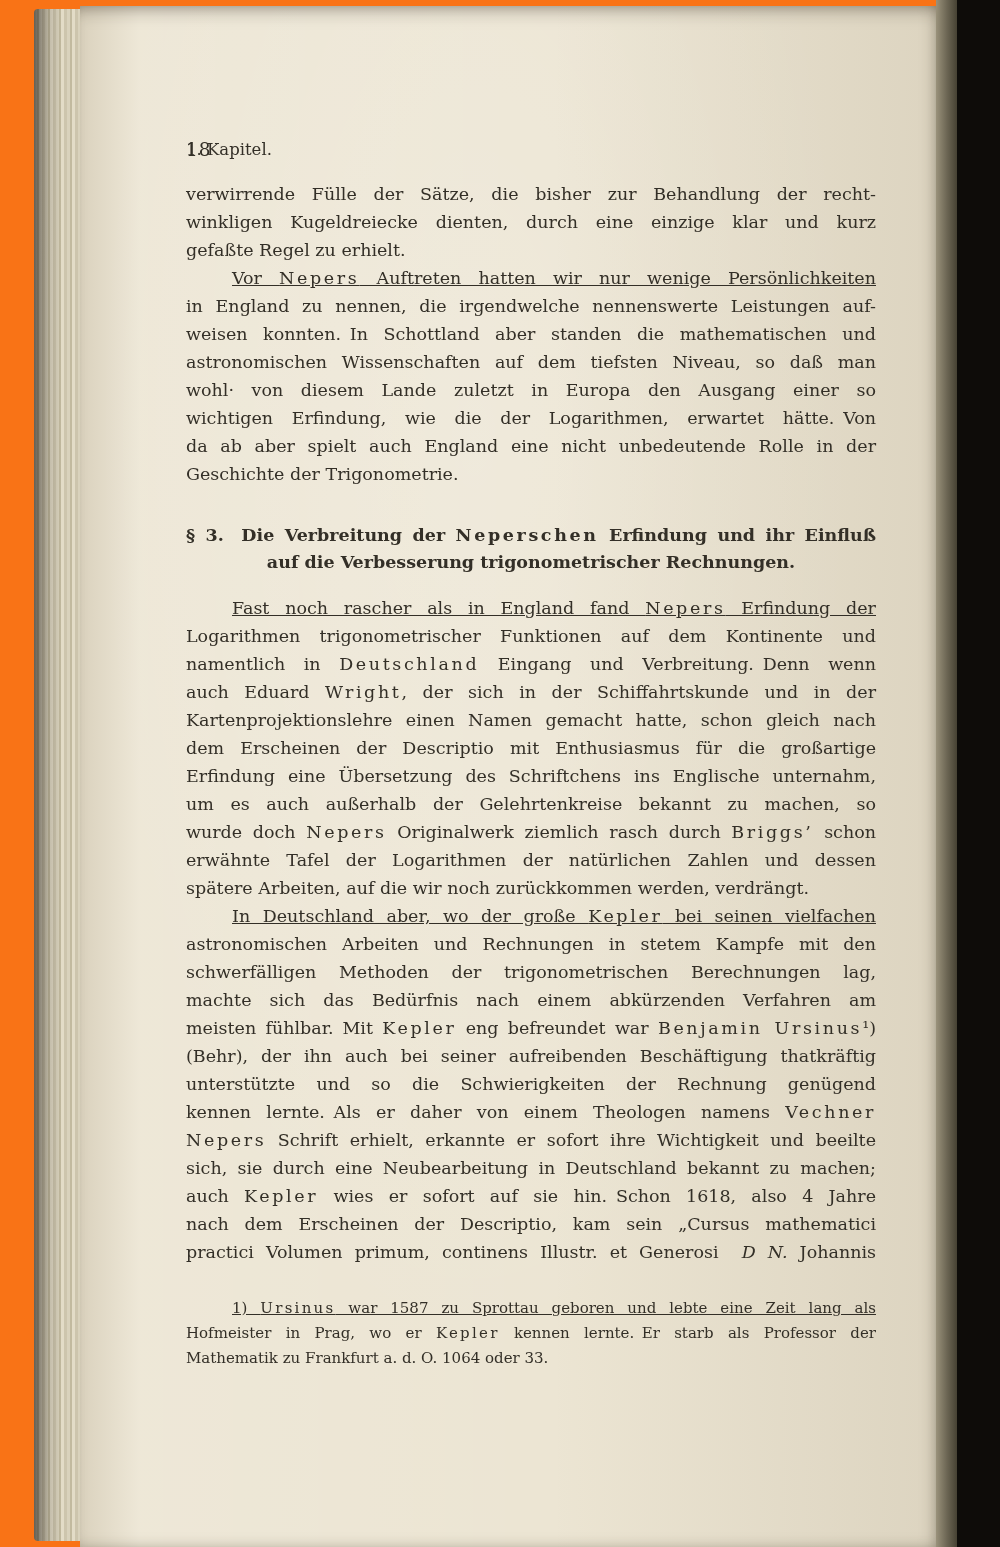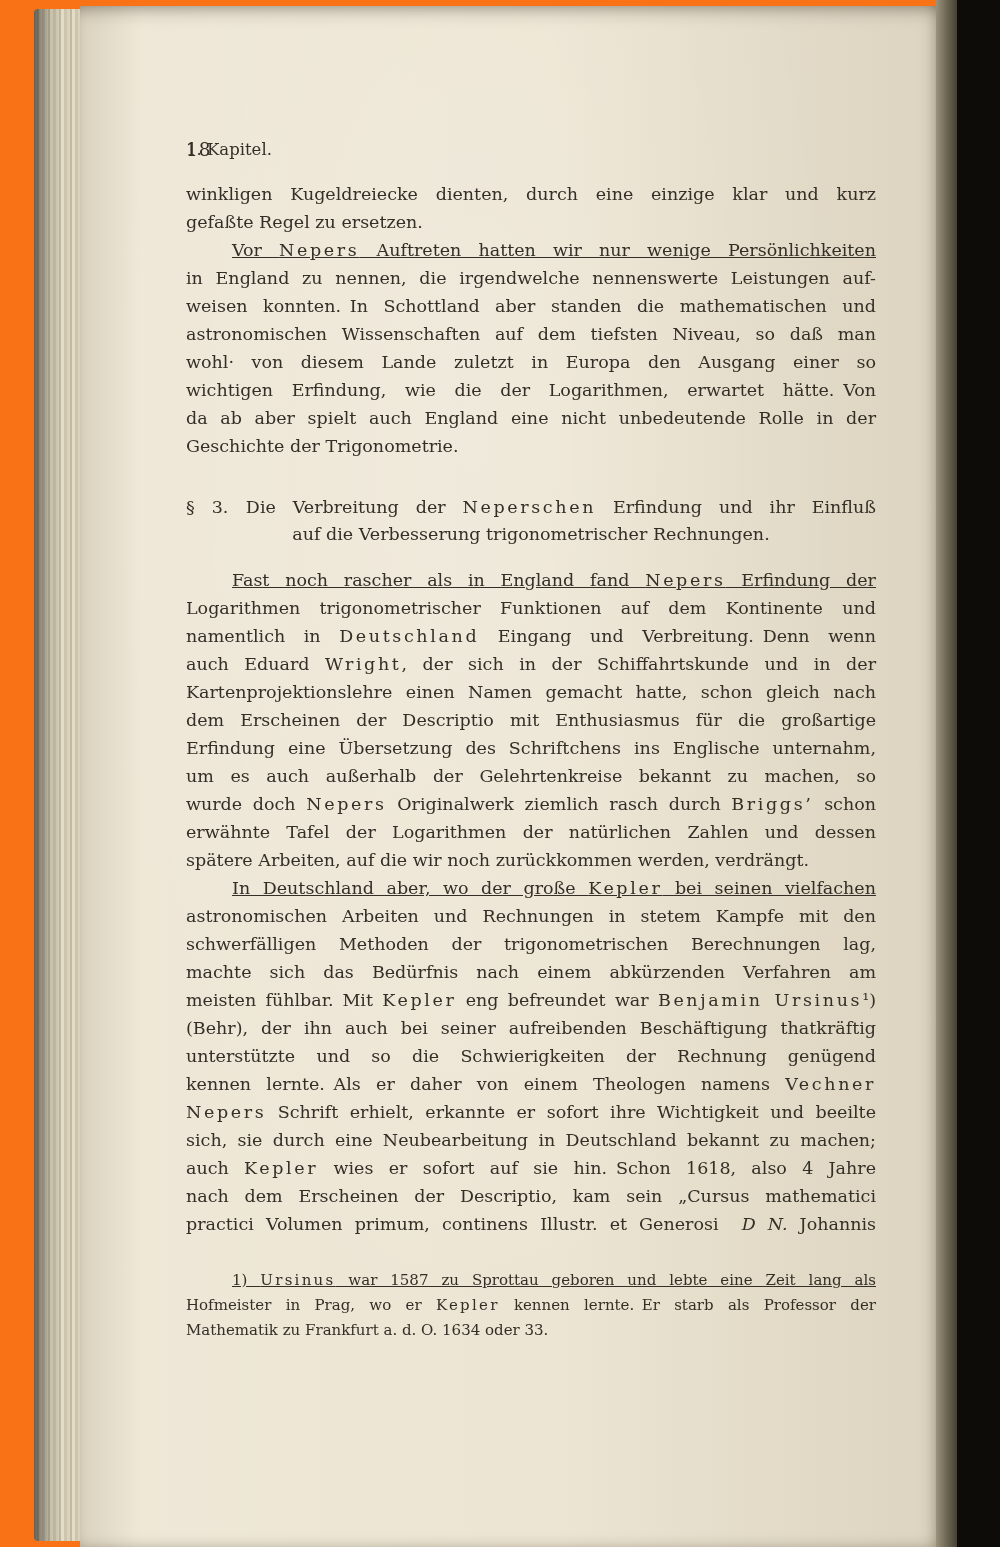--- a/index.html
+++ b/index.html
@@ -51,21 +51,21 @@
   .pagenum{
     position:absolute;left:0;top:0;font-size:18.5px;letter-spacing:1px;
   }
   .runhead{
     position:absolute;left:0;right:0;text-align:left;font-size:16.5px;
   }
   #blocks{margin-top:16px;}
   .block{margin:0;}
   .paragraph{font-size:17.5px;line-height:28px;}
   .heading{
-    font-weight:normal;font-size:17.5px;line-height:27px;
+    font-weight:bold;font-size:17.5px;line-height:27px;
     margin:34px 0 18px 0;
   }
   .footnote{font-size:15px;line-height:25px;margin-top:30px;}
   .line{
     text-align:justify;
     text-align-last:justify;
     text-justify:inter-word;
   }
   .line.final{text-align-last:left;}
   .line.center{text-align-last:center;}
@@ -80,22 +80,23 @@
   <div class="edge-stack"></div>
   <div class="right-band"></div>
   <div class="page">
     <div class="text-col">
       <div class="header-row">
         <span class="pagenum">18</span>
         <span class="runhead">1. Kapitel.</span>
       </div>
       <div id="blocks">
           <div class="block paragraph">
+            <div class="line"><span>verwirrende Fülle der Sätze, die bisher zur Behandlung der recht-</span></div>
             <div class="line"><span>winkligen Kugeldreiecke dienten, durch eine einzige klar und kurz</span></div>
-            <div class="line final"><span>gefaßte Regel zu ersetzen.</span></div>
+            <div class="line final"><span>gefaßte Regel zu erhielt.</span></div>
           </div>
           <div class="block paragraph">
             <div class="line indent"><span>Vor </span><span class="sperr">Nepers</span><span> Auftreten hatten wir nur wenige Persönlichkeiten</span></div>
             <div class="line"><span>in England zu nennen, die irgendwelche nennenswerte Leistungen auf-</span></div>
             <div class="line"><span>weisen konnten. In Schottland aber standen die mathematischen und</span></div>
             <div class="line"><span>astronomischen Wissenschaften auf dem tiefsten Niveau, so daß man</span></div>
             <div class="line"><span>wohl· von diesem Lande zuletzt in Europa den Ausgang einer so</span></div>
             <div class="line"><span>wichtigen Erfindung, wie die der Logarithmen, erwartet hätte. Von</span></div>
             <div class="line"><span>da ab aber spielt auch England eine nicht unbedeutende Rolle in der</span></div>
             <div class="line final"><span>Geschichte der Trigonometrie.</span></div>
@@ -128,18 +129,18 @@
             <div class="line"><span>kennen lernte. Als er daher von einem Theologen namens </span><span class="sperr">Vechner</span></div>
             <div class="line"><span class="sperr">Nepers</span><span> Schrift erhielt, erkannte er sofort ihre Wichtigkeit und beeilte</span></div>
             <div class="line"><span>sich, sie durch eine Neubearbeitung in Deutschland bekannt zu machen;</span></div>
             <div class="line"><span>auch </span><span class="sperr">Kepler</span><span> wies er sofort auf sie hin. Schon 1618, also 4 Jahre</span></div>
             <div class="line"><span>nach dem Erscheinen der Descriptio, kam sein „Cursus mathematici</span></div>
             <div class="line"><span>practici Volumen primum, continens Illustr. et Generosi </span><span class="ital">D N.</span><span> Johannis</span></div>
           </div>
           <div class="block footnote">
             <div class="line indent"><span>1) </span><span class="sperr">Ursinus</span><span> war 1587 zu Sprottau geboren und lebte eine Zeit lang als</span></div>
             <div class="line"><span>Hofmeister in Prag, wo er </span><span class="sperr">Kepler</span><span> kennen lernte. Er starb als Professor der</span></div>
-            <div class="line final"><span>Mathematik zu Frankfurt a. d. O. 1634 oder 33.</span></div>
+            <div class="line final"><span>Mathematik zu Frankfurt a. d. O. 1064 oder 33.</span></div>
           </div>
         </div>
     </div>
   </div>
 </div>
 
 </body></html>

